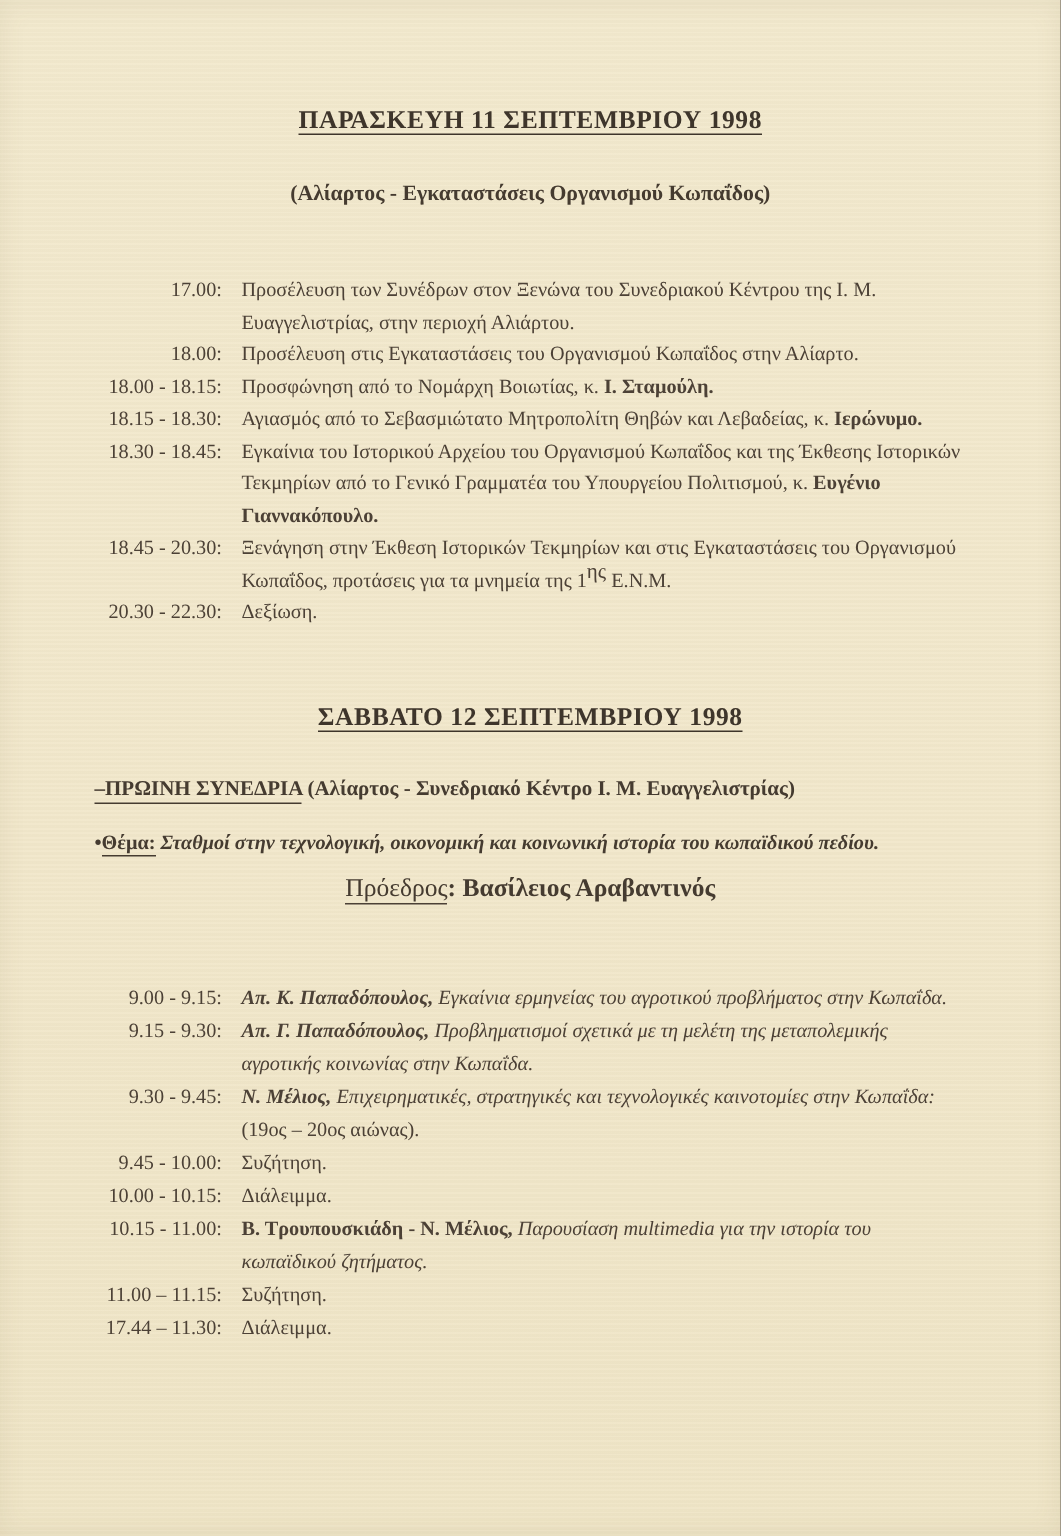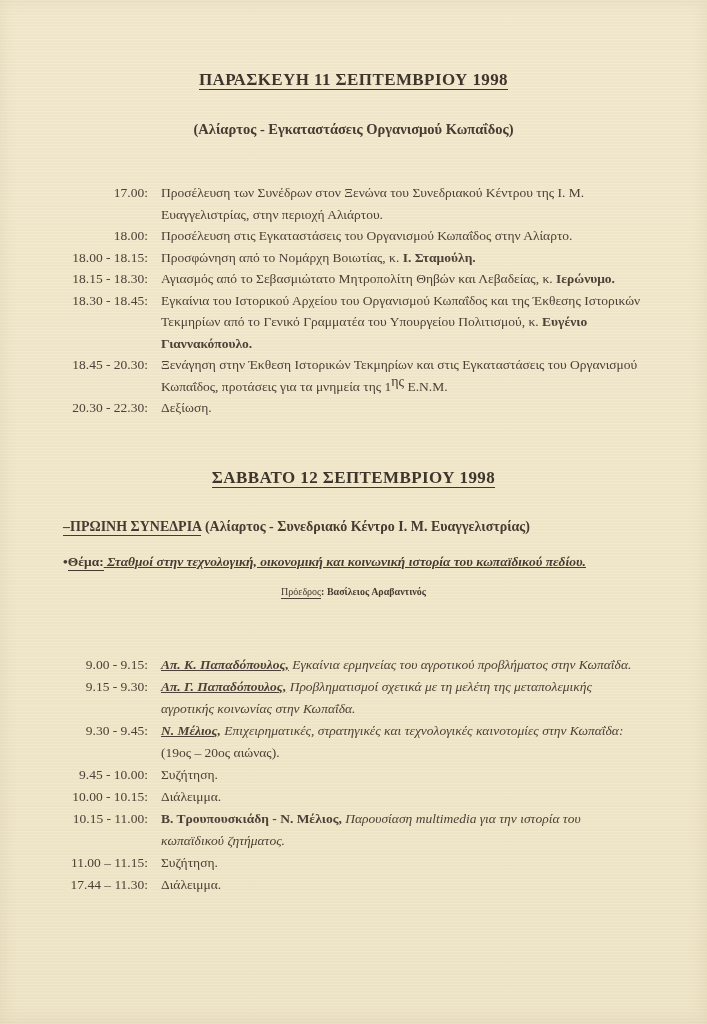--- a/index.html
+++ b/index.html
@@ -39,21 +39,21 @@
     font-size: 13.5px;
     line-height: 21.5px;
   }
   .schedule-friday { margin-top: 44px; }
   .schedule-saturday { margin-top: 52px; line-height: 22px; }
   .row { display: grid; grid-template-columns: 148px 480px; column-gap: 13px; }
   .time { text-align: right; white-space: nowrap; }
   .desc { text-align: left; }
   .b  { font-weight: bold; }
   .i  { font-style: italic; }
-  .bi { font-weight: bold; font-style: italic; text-decoration: underline; }
+  .bi { font-weight: bold; font-style: italic; }
   .sup { vertical-align: super; font-size: 14px; line-height: 0; }
   .heading-sat { margin-top: 49px; }
   .session-line {
     margin-top: 28px;
     margin-left: 63px;
     font-size: 14px;
     line-height: 21px;
     font-weight: bold;
     color: #453b30;
   }
@@ -61,21 +61,21 @@
   .theme-line {
     margin-top: 15px;
     margin-left: 63px;
     font-size: 13.5px;
     line-height: 20px;
     color: #453b30;
   }
   .chair-line {
     margin-top: 10px;
     text-align: center;
-    font-size: 10px;
+    font-size: 17px;
     line-height: 20px;
     color: #453b30;
   }
   .chair-line .u { border-bottom: 1.2px solid #4c4136; padding-bottom: 1px; }
 </style>
 </head>
 <body>
 
 <div class="page">
 

